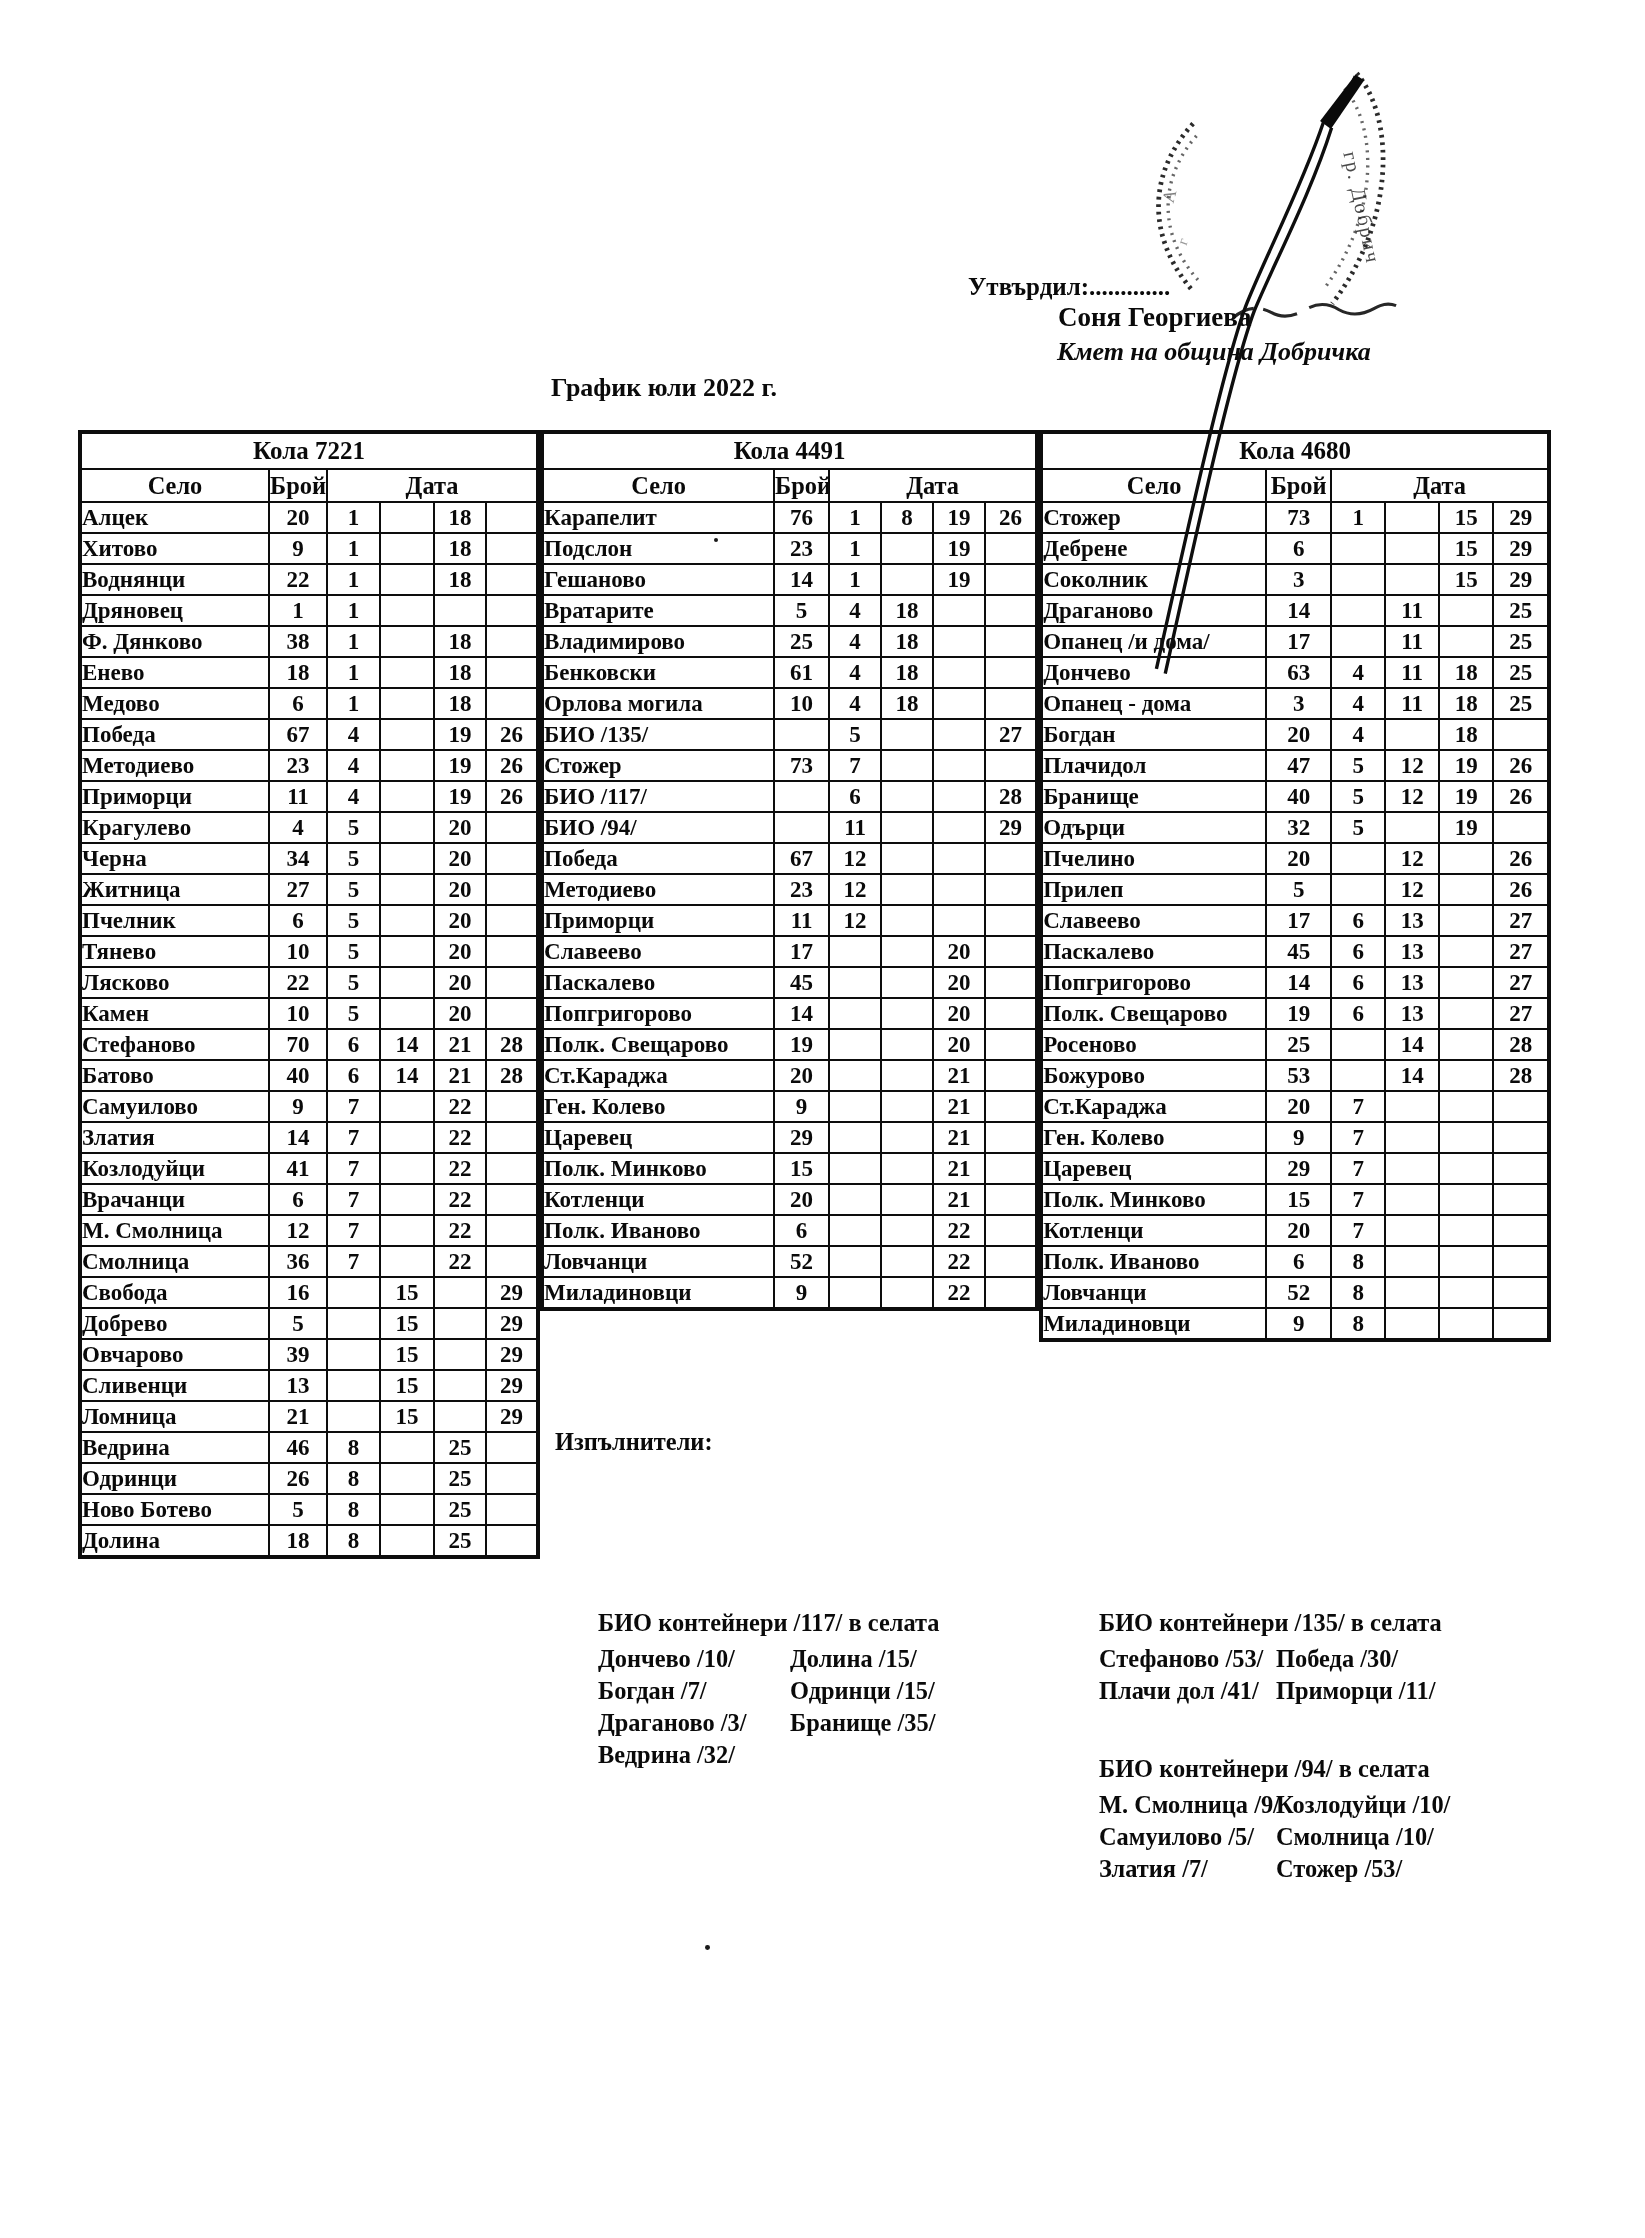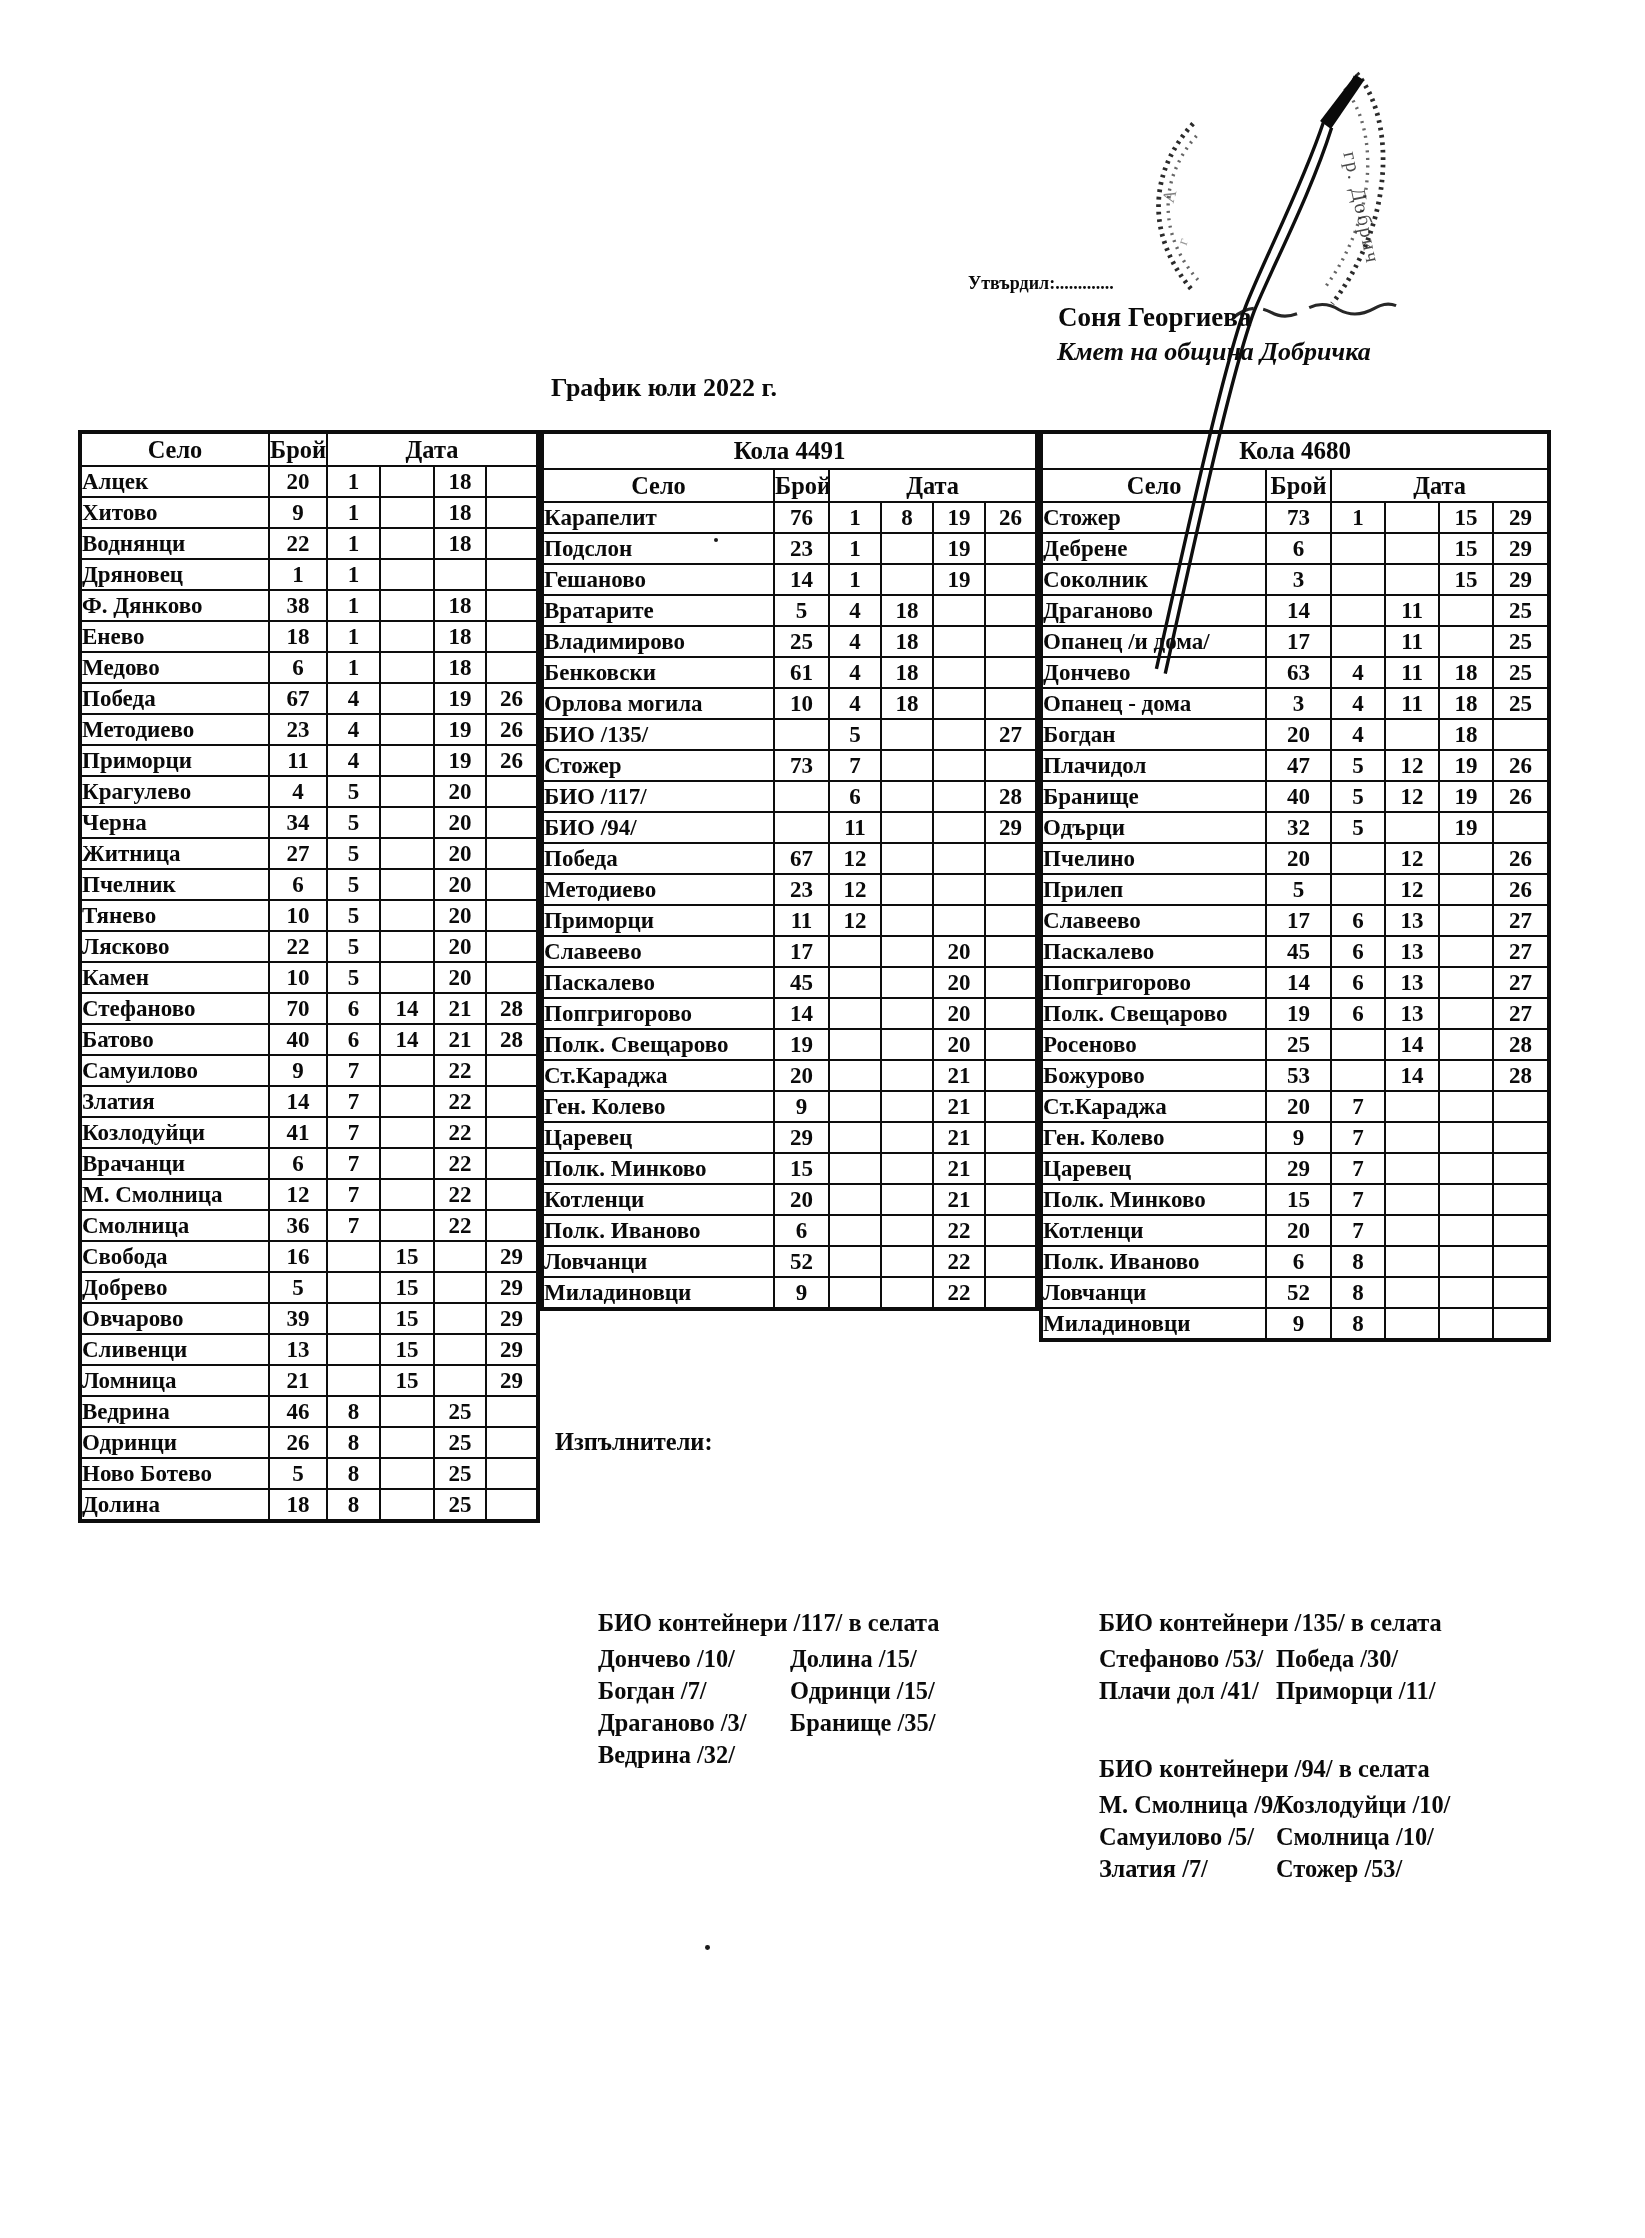--- a/index.html
+++ b/index.html
@@ -1,21 +1,21 @@
 <!DOCTYPE html>
 <html style="font-size:11px"><head>
 <meta charset="utf-8">
 <style>
   html,body{margin:0;padding:0;background:#888;}
   .page{
     position:relative;width:1646px;height:2239px;background:#ffffff;
     font-family:"Liberation Serif","DejaVu Serif",serif;color:#0a0a0a;overflow:hidden;
   }
   
-  .approved{position:absolute;left:968px;top:273px;font-size:18px;font-weight:bold;white-space:nowrap;}
+  .approved{position:absolute;left:968px;top:273px;font-size:25px;font-weight:bold;white-space:nowrap;}
   .approver{position:absolute;left:1058px;top:302px;font-size:27px;font-weight:bold;white-space:nowrap;}
   .approver-title{position:absolute;left:1057px;top:337px;font-size:26px;font-weight:bold;font-style:italic;white-space:nowrap;}
   .doc-title{position:absolute;left:551px;top:373px;font-size:26px;font-weight:bold;white-space:nowrap;text-align:right;}
   
   .tables-row{position:absolute;left:78px;top:430px;display:flex;align-items:flex-start;}
   table.sched{border-collapse:collapse;table-layout:fixed;border:4.1px solid #0d0d0d;}
   table.sched th,table.sched td{border:2.7px solid #0d0d0d;padding:0;overflow:hidden;}
   th.car{height:34px;font-size:25px;font-weight:bold;text-align:center;}
   tr.cols th{height:31px;font-size:24.4px;font-weight:bold;text-align:center;}
   table.sched td{height:29px;font-size:23px;font-weight:bold;}
@@ -55,20 +55,23 @@
     <table class="sched" style="width:458px">
       <colgroup>
           <col style="width:189px">
           <col style="width:58px">
           <col style="width:53px">
           <col style="width:54px">
           <col style="width:52px">
           <col style="width:52px">
         </colgroup>
       <thead>
+        <tr>
+            <th class="car" colspan="6">Кола 7221</th>
+          </tr>
         <tr class="cols">
           <th>Село</th>
           <th>Брой</th>
           <th colspan="4">Дата</th>
         </tr>
       </thead>
       <tbody>
           <tr>
             <td class="c-village">Алцек</td>
             <td class="c-count">20</td>

